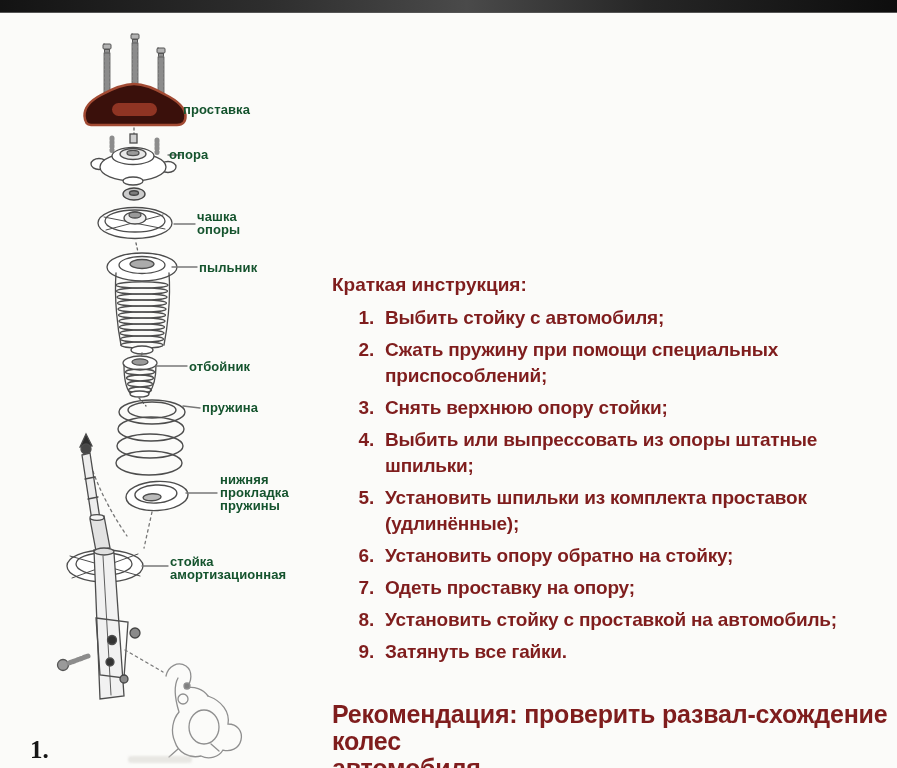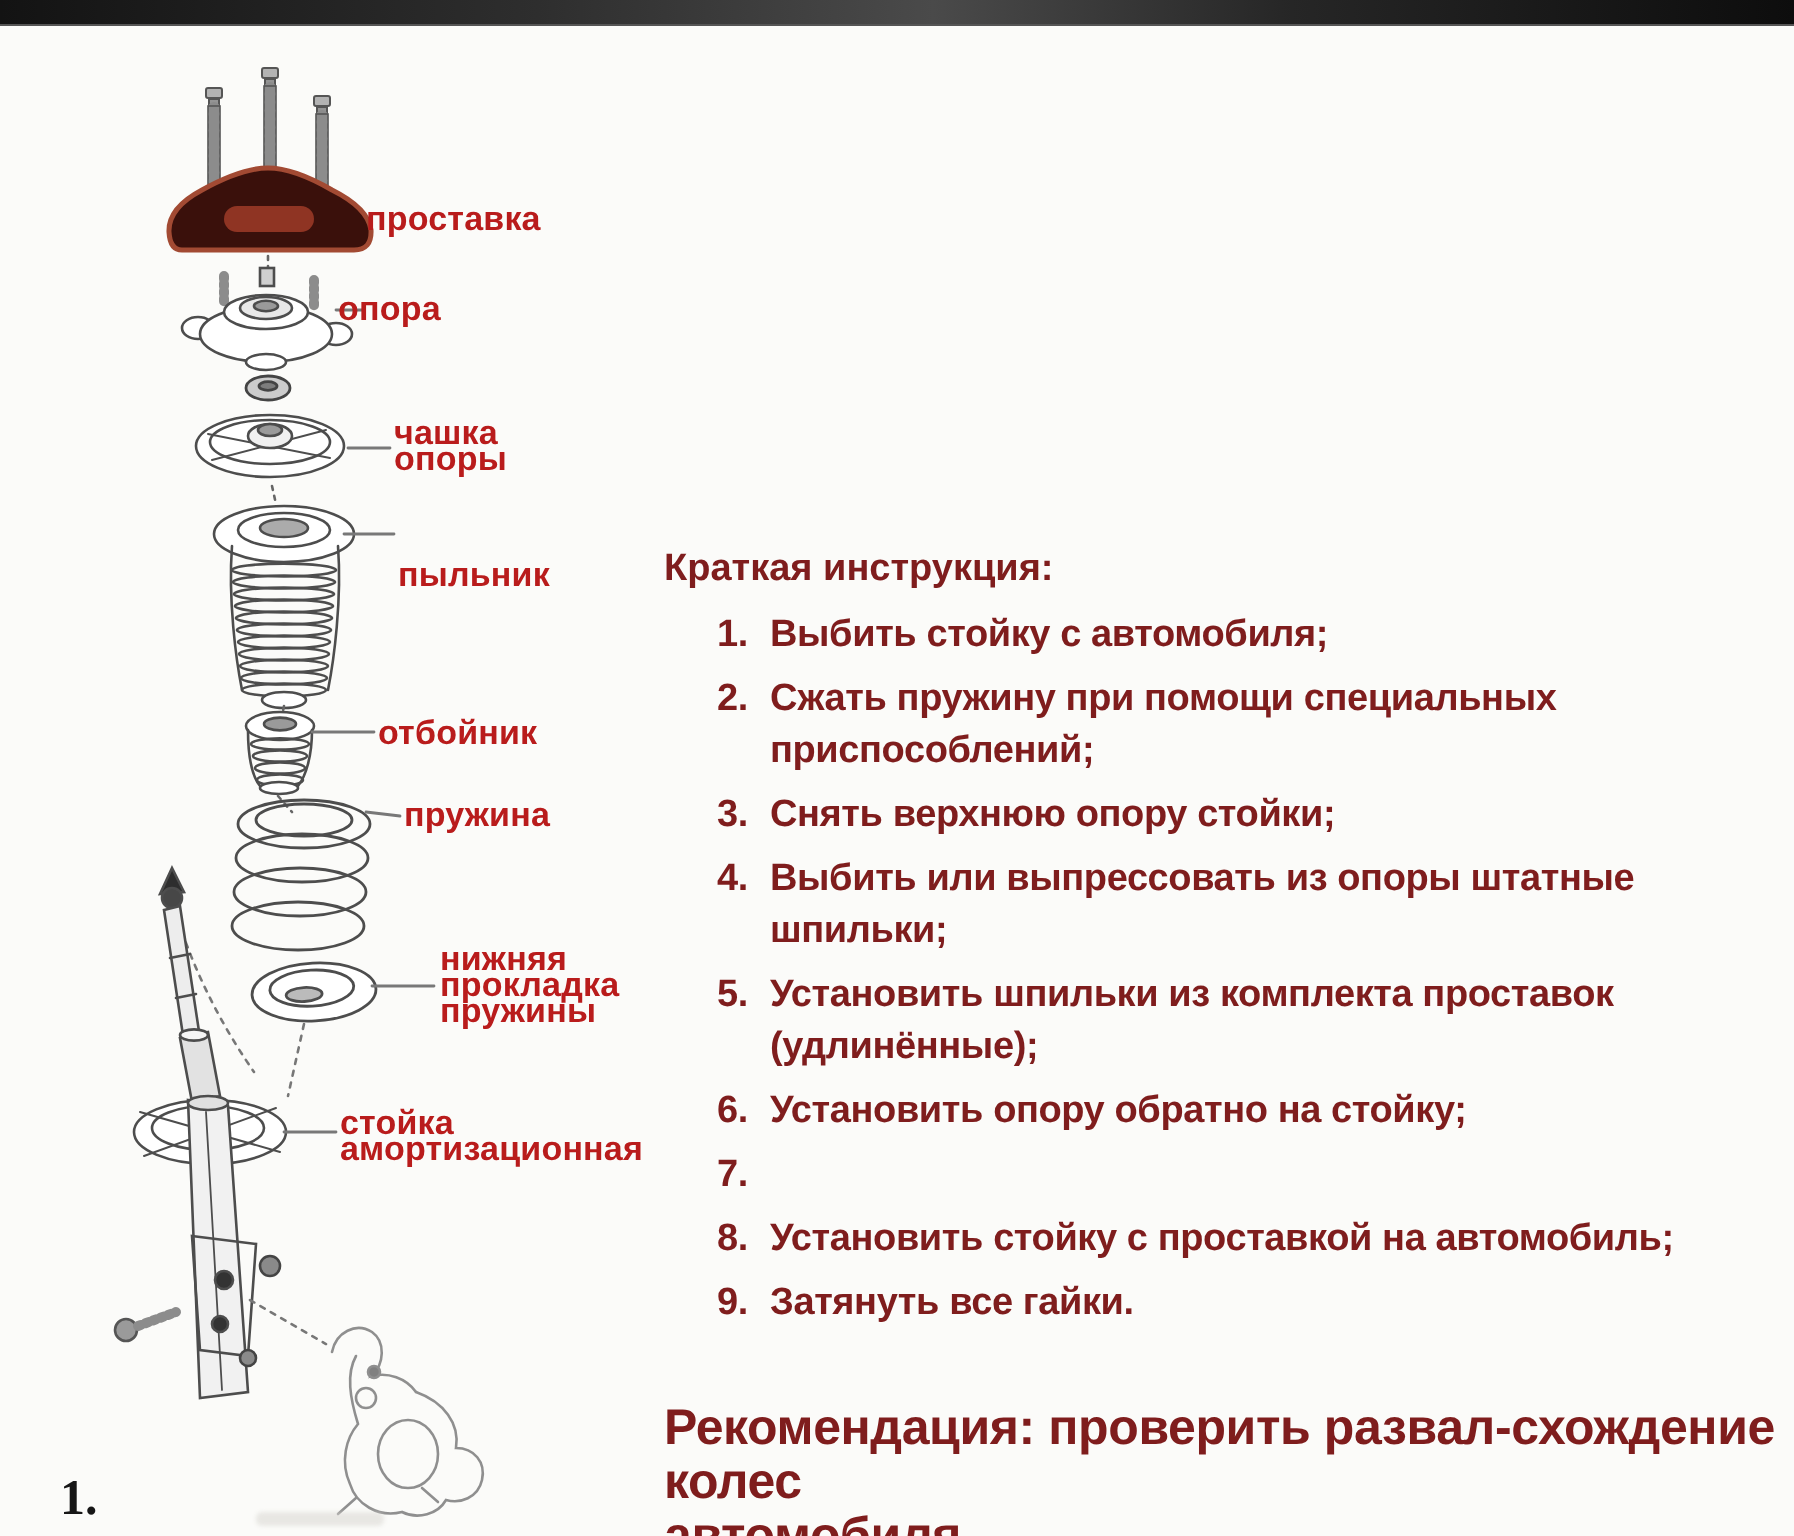--- a/index.html
+++ b/index.html
@@ -8,21 +8,21 @@
     background:#fbfbf9;
     font-family:"Liberation Sans",sans-serif;
   }
   .top-bar{
     position:absolute;left:0;top:0;width:897px;height:12px;
     background:linear-gradient(90deg,#131313 0%,#2e2e2e 30%,#4a4a4a 52%,#262626 72%,#0d0d0d 100%);
     border-bottom:1px solid #555;
   }
   .diagram-svg{position:absolute;left:0;top:0;width:330px;height:768px;}
   .part-label{
-    position:absolute;font-size:17px;font-weight:bold;color:#b91c1c;
+    position:absolute;font-size:13px;font-weight:bold;color:#14532d;
     line-height:13px;white-space:pre-line;letter-spacing:0.1px;
   }
   .instructions{
     position:absolute;left:332px;top:273px;width:558px;color:#7f1d1d;
   }
   .instr-title{font-size:19px;font-weight:bold;line-height:23px;margin:0 0 9px 0;}
   .steps{list-style:none;margin:0;padding:0;}
   .step{display:flex;margin-bottom:6px;font-size:19px;font-weight:bold;line-height:26px;letter-spacing:-0.2px;}
   .step-num{flex:none;width:42px;text-align:right;margin-right:11px;}
   .step-text{width:486px;white-space:pre-line;}
@@ -190,21 +190,21 @@
     <line x1="183" y1="406" x2="200" y2="408"></line>
     <line x1="186" y1="493" x2="217" y2="493"></line>
     <line x1="142" y1="566" x2="168" y2="566"></line>
   </g>
 </svg>
 
 <div class="part-label" style="left:183px;top:103px;">проставка</div>
 <div class="part-label" style="left:169px;top:148px;">опора</div>
 <div class="part-label" style="left:197px;top:210px;">чашка
 опоры</div>
-<div class="part-label" style="left:199px;top:261px;margin-top:20px;">пыльник</div>
+<div class="part-label" style="left:199px;top:261px;">пыльник</div>
 <div class="part-label" style="left:189px;top:360px;">отбойник</div>
 <div class="part-label" style="left:202px;top:401px;">пружина</div>
 <div class="part-label" style="left:220px;top:473px;">нижняя
 прокладка
 пружины</div>
 <div class="part-label" style="left:170px;top:555px;">стойка
 амортизационная</div>
 
 <div class="instructions">
   <h2 class="instr-title">Краткая инструкция:</h2>
@@ -231,20 +231,21 @@
       <span class="step-num">5.</span>
       <span class="step-text">Установить шпильки из комплекта проставок
 (удлинённые);</span>
     </li>
     <li class="step">
       <span class="step-num">6.</span>
       <span class="step-text">Установить опору обратно на стойку;</span>
     </li>
     <li class="step">
       <span class="step-num">7.</span>
+      <span class="step-text">Одеть проставку на опору;</span>
     </li>
     <li class="step">
       <span class="step-num">8.</span>
       <span class="step-text">Установить стойку  с проставкой на автомобиль;</span>
     </li>
     <li class="step">
       <span class="step-num">9.</span>
       <span class="step-text">Затянуть все гайки.</span>
     </li>
   </ol>

